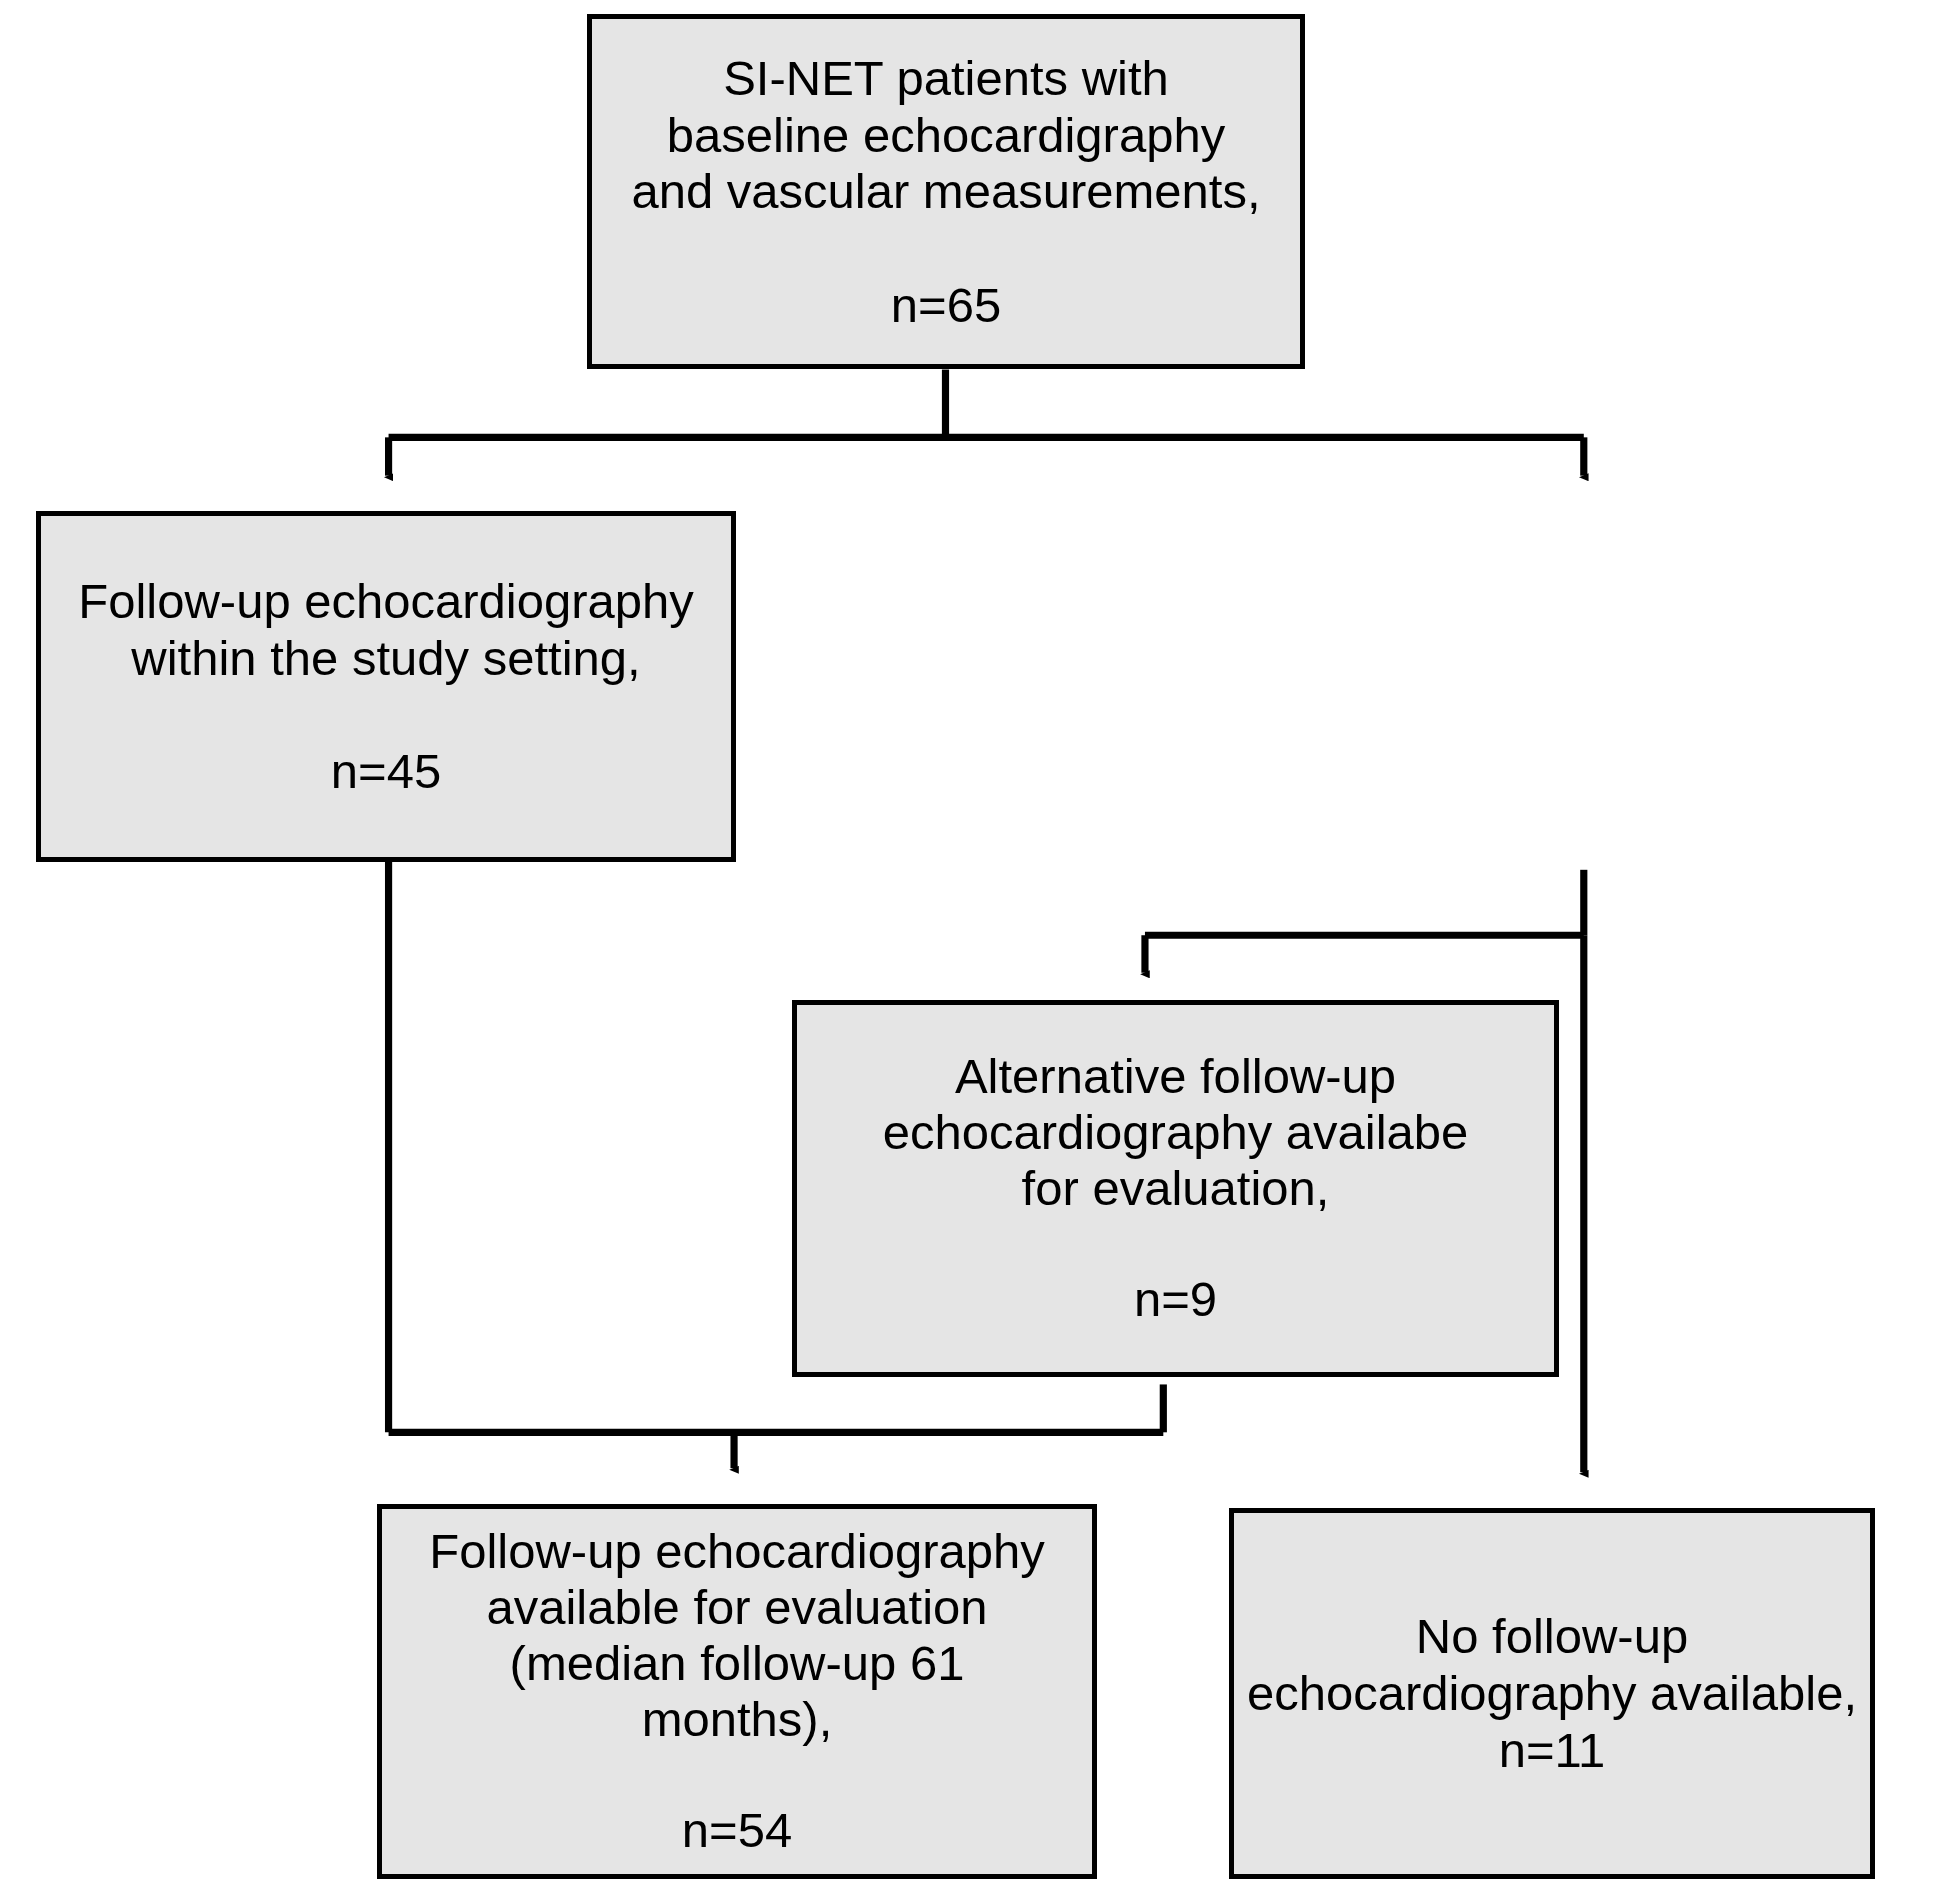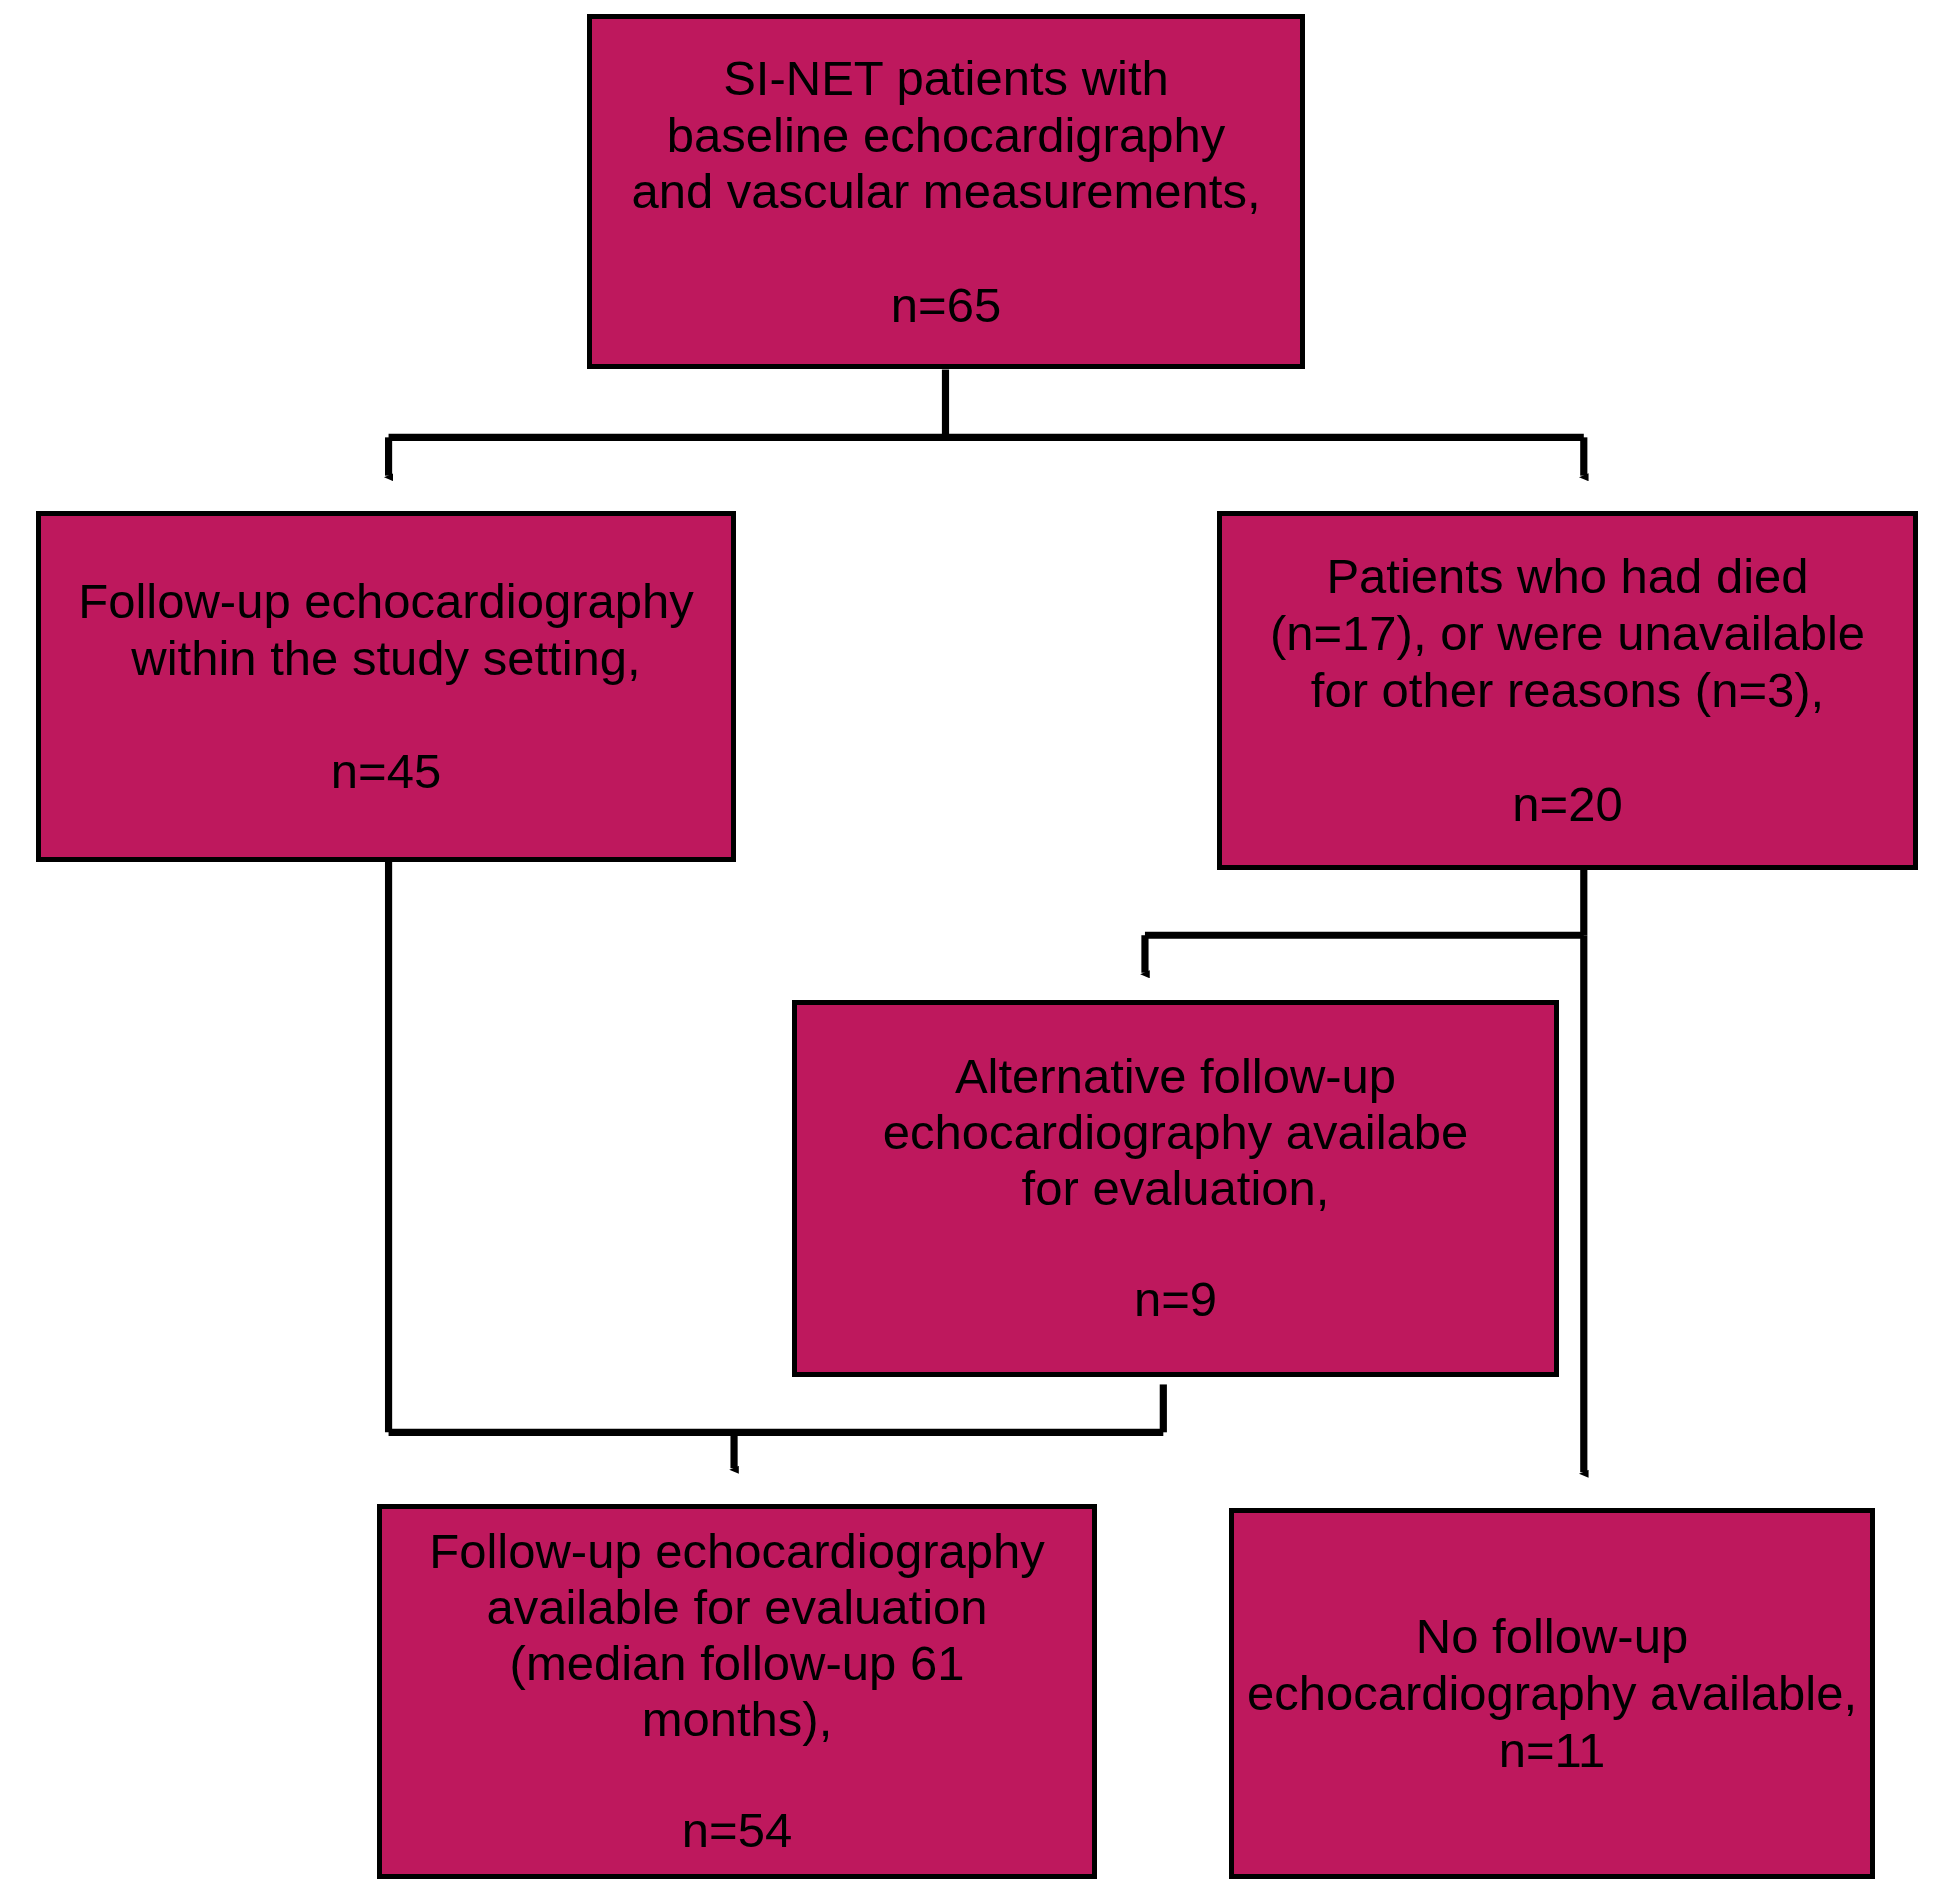--- a/index.html
+++ b/index.html
@@ -19,21 +19,21 @@
     position: absolute;
     left: 0;
     top: 0;
     width: 1958px;
     height: 1892px;
   }
   .node-box {
     position: absolute;
     box-sizing: border-box;
     border: 5.6px solid #000000;
-    background: #be185d;
+    background: #e5e5e5;
     display: flex;
     align-items: center;
     justify-content: center;
     text-align: center;
   }
   .node-text {
     font-family: "Liberation Sans", sans-serif;
     font-size: 49px;
     line-height: 1.16;
     color: #000000;
@@ -85,27 +85,20 @@
 n=65</div>
   </div>
 
   <div class="node-box" style="left:36px; top:511px; width:700px; height:351px;">
     <div class="node-text">Follow-up echocardiography
 within the study setting,
 
 n=45</div>
   </div>
 
-  <div class="node-box" style="left:1217px; top:511px; width:701px; height:359px;">
-    <div class="node-text">Patients who had died
-(n=17), or were unavailable
-for other reasons (n=3),
-
-n=20</div>
-  </div>
 
   <div class="node-box" style="left:792px; top:1000px; width:767px; height:377px;">
     <div class="node-text tight">Alternative follow-up
 echocardiography availabe
 for evaluation,
 
 n=9</div>
   </div>
 
   <div class="node-box" style="left:377px; top:1504px; width:720px; height:375px;">

